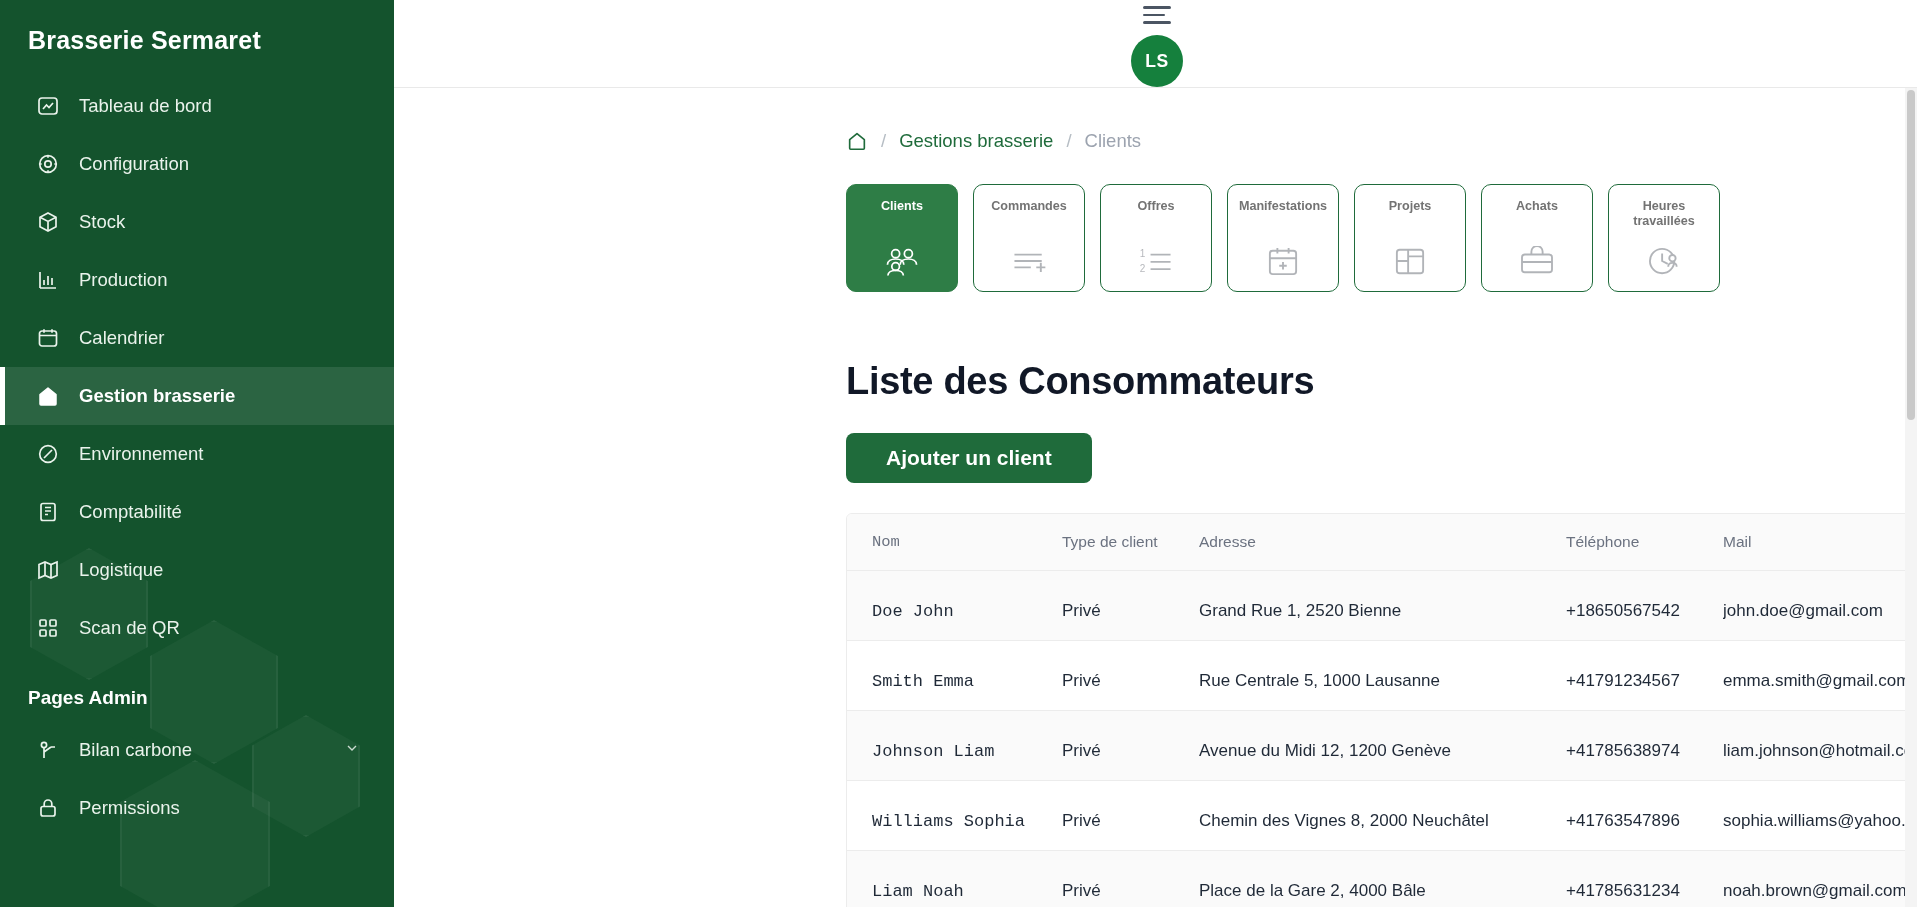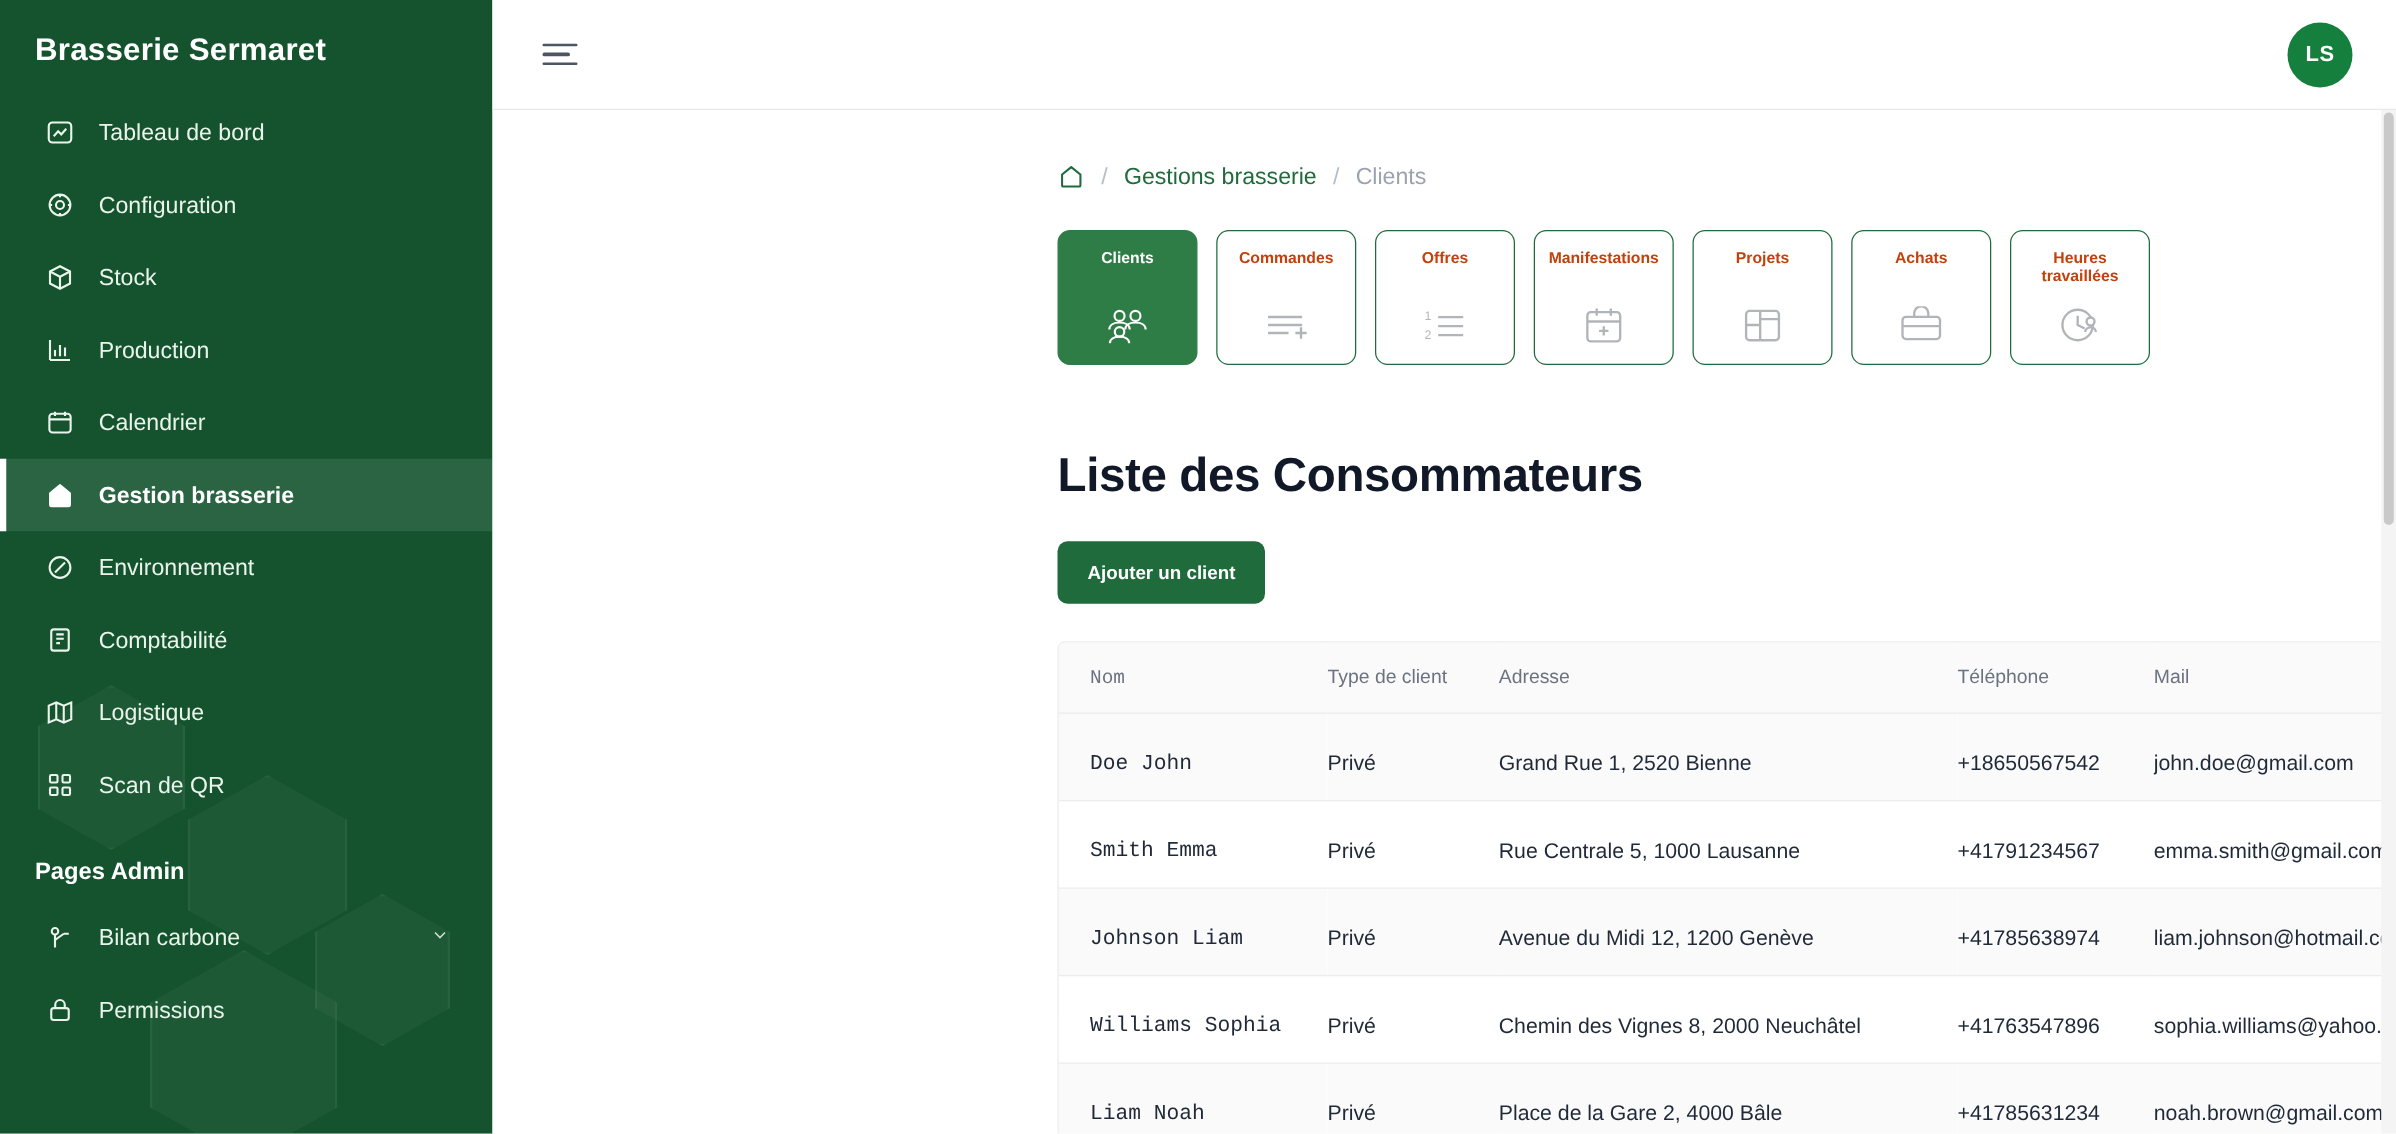--- a/index.html
+++ b/index.html
@@ -74,20 +74,21 @@
     overflow: hidden;
   }
   .topbar {
     height: 88px;
     border-bottom: 1px solid #e9e9e9;
     display: flex;
     align-items: center;
     justify-content: space-between;
     padding: 0 35px 0 38px;
     background: #fff;
+    flex-direction: column;
   }
   .burger { display: flex; flex-direction: column; gap: 5px; cursor: pointer; padding: 6px 2px; }
   .burger span { display: block; height: 2.5px; background: #4b5563; border-radius: 2px; }
   .burger span:nth-child(1) { width: 28px; }
   .burger span:nth-child(2) { width: 22px; }
   .burger span:nth-child(3) { width: 28px; }
   .avatar {
     width: 52px; height: 52px; border-radius: 50%;
     background: #15803d; color: #fff;
     display: flex; align-items: center; justify-content: center;
@@ -114,39 +115,39 @@
     width: 112px; height: 108px;
     border: 1.6px solid #1f6b3b;
     border-radius: 10px;
     background: #fff;
     display: flex; flex-direction: column; align-items: center;
     padding-top: 14px;
     cursor: pointer;
     position: relative;
   }
   .tile .tlabel {
-    font-size: 12.6px; font-weight: bold; color: #c2410c;
+    font-size: 12.6px; font-weight: bold; color: #737373;
     text-align: center; line-height: 1.22; padding: 0 6px;
   }
   .tile .tico { margin-top: auto; margin-bottom: 11px; opacity: .32; }
   .tile.active { background: #2e7d46; border-color: #2e7d46; }
   .tile.active .tlabel { color: #fff; }
   .tile.active .tico { opacity: 1; }
 
   h1.page-title {
     font-size: 38px; font-weight: bold; color: #111827;
     margin-top: 68px; letter-spacing: -.3px;
   }
 
   .btn-primary {
     margin-top: 30px;
     display: inline-flex; align-items: center; justify-content: center;
-    height: 50px; padding: 0 24px;
+    height: 50px; padding: 0 40px;
     background: #1f6b3b; color: #fff;
-    font-size: 15px; font-weight: bold;
+    font-size: 21px; font-weight: bold;
     border: none; border-radius: 8px; cursor: pointer;
     font-family: "Liberation Sans", sans-serif;
   }
 
   
   .table-wrap {
     margin-top: 30px;
     width: 1385px;
     border: 1px solid #ececec;
     border-radius: 6px;

